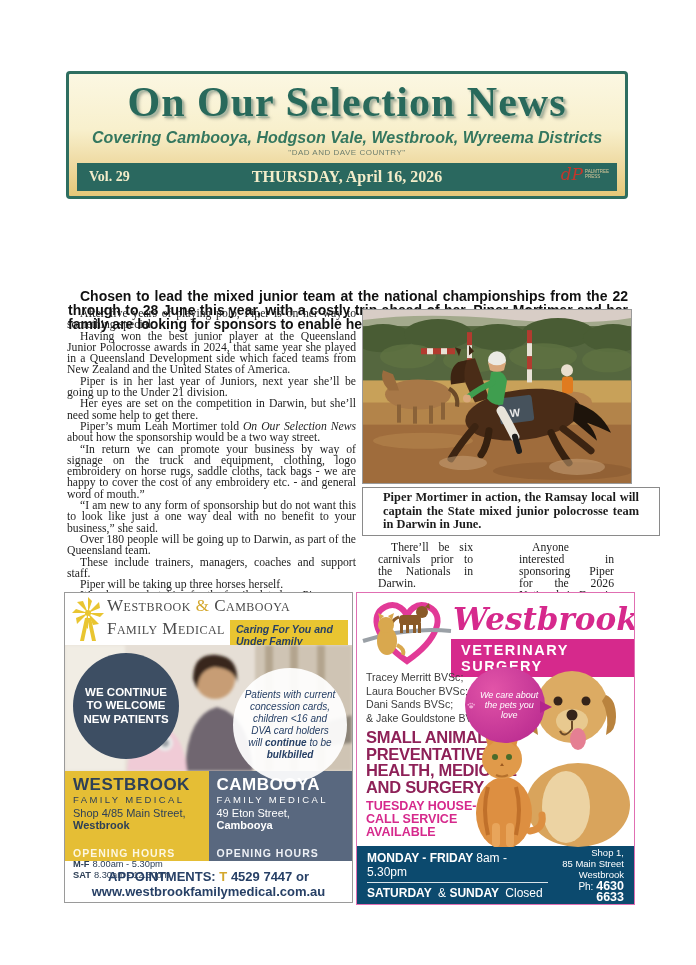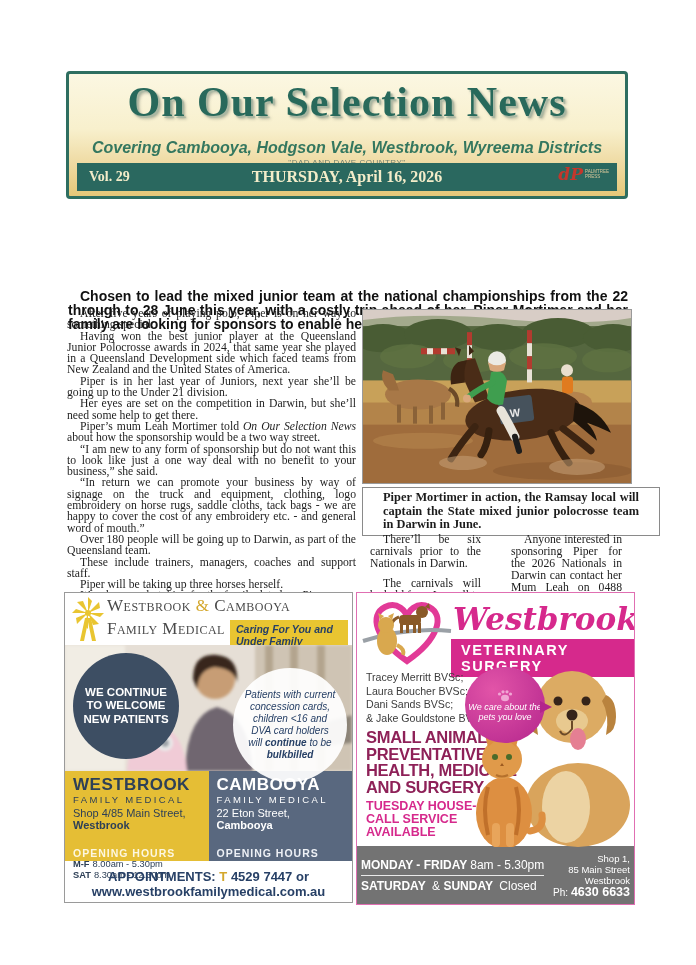--- a/index.html
+++ b/index.html
@@ -6,50 +6,50 @@
   #page{position:relative;width:696px;height:965px;background:#fff;overflow:hidden;
         font-family:"Liberation Serif",serif;color:#1c1c1c;}
 
   
   .masthead{position:absolute;left:66px;top:71px;width:556px;height:122px;
     border:3px solid #2e6e60;border-radius:4px;
     background:linear-gradient(#fbf7e2 0%,#f8f0cd 45%,#eed9a0 75%,#e6c878 100%);}
   .mast-title{margin-top:6px;text-align:center;font-weight:bold;font-size:42px;line-height:44px;
     color:#28695b;letter-spacing:1px;text-shadow:2px 2px 1px #a9b7a2,3px 3px 3px rgba(60,70,60,.35);}
   .mast-sub{text-align:center;font-family:"Liberation Sans",sans-serif;font-style:italic;
-    font-size:16px;font-weight:bold;color:#34775f;margin-top:15px;}
+    font-size:16px;font-weight:bold;color:#34775f;margin-top:5px;}
   .mast-tag{text-align:center;font-family:"Liberation Sans",sans-serif;font-size:8px;
     color:#6e7f6e;letter-spacing:.5px;margin-top:1px;}
   .datebar{position:absolute;left:8px;right:8px;bottom:5px;height:28px;background:#2a685f;
     display:flex;align-items:center;color:#f3ecc9;}
   .datebar .vol{font-weight:bold;font-size:14px;margin-left:12px;}
   .datebar .ddate{position:absolute;left:0;right:0;text-align:center;font-weight:bold;font-size:16px;}
   .pub{position:absolute;right:6px;top:3px;display:flex;align-items:center;gap:2px;}
-  .pub-mono{font-family:"DejaVu Serif",serif;font-style:italic;font-weight:bold;
+  .pub-mono{font-family:"DejaVu Serif",serif;font-style:italic;font-weight:normal;
     font-size:17px;color:#c2372c;line-height:1;}
   .pub-name{font-family:"Liberation Sans",sans-serif;font-size:4.5px;color:#d9c79a;width:26px;line-height:1.1;}
 
   
   .headline{position:absolute;left:0;top:199px;width:100%;text-align:center;
     font-family:"Liberation Sans",sans-serif;font-weight:bold;color:#0c0c0c;
     font-size:41px;line-height:34px;letter-spacing:-2px;}
   .standfirst{position:absolute;left:68px;top:275px;width:560px;
     font-family:"Liberation Sans",sans-serif;font-weight:bold;font-size:14px;line-height:14px;
     color:#111;text-align:justify;text-indent:12px;}
 
   
   .colL{position:absolute;left:67px;top:308px;width:289px;font-size:11.7px;line-height:11.3px;
     text-align:justify;color:#1e1e1e;}
   .colL p{margin:0;text-indent:13px;}
   .photo{position:absolute;left:362px;top:309px;width:268px;height:173px;border:1px solid #9a9a9a;}
   .caption{position:absolute;left:362px;top:487px;width:256px;border:1px solid #8a8a8a;
     padding:3px 20px;font-weight:bold;font-size:12.4px;line-height:13.6px;text-align:justify;}
   .follow{position:absolute;left:362px;top:526px;width:268px;display:flex;gap:14px;}
   .follow .fc{flex:1;font-size:11.7px;line-height:11.9px;text-align:justify;}
-  .follow p{margin:8px;text-indent:13px;font-family:Liberation Serif, serif;}
+  .follow p{margin:16px;text-indent:13px;font-family:Liberation Serif, serif;}
 
   
   .medad{position:absolute;left:64px;top:592px;width:287px;height:309px;border:1px solid #9a9a9a;
     background:#fff;font-family:"Liberation Sans",sans-serif;}
   .med-head{position:relative;height:52px;}
   .med-brand{position:absolute;left:42px;top:1px;font-family:"Liberation Serif",serif;
     font-variant:small-caps;font-size:17px;line-height:23px;color:#4a4a4a;letter-spacing:.5px;}
   .med-brand .amp{color:#d4a72c;}
   .med-tagbox{position:absolute;right:4px;top:27px;width:106px;background:#e9c531;
     padding:3px 6px;font-style:italic;font-weight:bold;font-size:10.5px;line-height:12px;color:#274066;}
@@ -80,30 +80,30 @@
   
   .vetad{position:absolute;left:356px;top:592px;width:277px;height:311px;border:1px solid #e06fb2;
     background:#fff;font-family:"Liberation Sans",sans-serif;overflow:hidden;}
   .vet-script{position:absolute;left:96px;top:8px;font-family:"DejaVu Serif",serif;
     font-style:italic;font-weight:bold;font-size:31px;color:#d6298c;}
   .vet-banner{position:absolute;left:94px;top:46px;background:#d6298c;color:#fff;
     font-weight:bold;font-size:14.5px;letter-spacing:1.5px;padding:3px 10px;}
   .vet-list{position:absolute;left:9px;top:78px;font-size:10.6px;line-height:13.5px;color:#3c3c3c;}
   .bubble{position:absolute;left:108px;top:74px;width:80px;height:76px;border-radius:50%;
     background:radial-gradient(circle at 35% 30%,#e254a8,#b3258c);color:#fff;z-index:4;
-    display:flex;flex-direction:column;align-items:center;justify-content:center;text-align:center;
+    display:flex;flex-direction:row;align-items:center;justify-content:center;text-align:center;
     font-style:italic;font-size:9px;line-height:10px;padding:2px;box-sizing:border-box;}
   .bubble:after{content:"";position:absolute;right:-7px;top:34px;border-left:12px solid #b3258c;
     border-top:6px solid transparent;border-bottom:6px solid transparent;}
   .vet-services{position:absolute;left:9px;top:136px;width:156px;font-weight:bold;font-size:16.5px;
     line-height:16.5px;color:#8e2158;letter-spacing:-.3px;}
   .vet-house{position:absolute;left:9px;top:207px;width:140px;font-weight:bold;font-size:12.5px;
     line-height:13px;color:#d6298c;}
-  .vet-bar{position:absolute;left:0;bottom:0;width:277px;height:58px;background:#737373;color:#fff;
-    display:flex;justify-content:space-between;align-items:center;padding:0 4px;box-sizing:border-box;}
+  .vet-bar{position:absolute;left:0;bottom:0;width:277px;height:58px;background:#0c4a6e;color:#fff;
+    display:flex;justify-content:space-between;align-items:center;padding:0 10px;box-sizing:border-box;}
   .vet-hours{font-size:12px;}
   .vet-hours .l1{border-bottom:1px solid rgba(255,255,255,.85);padding-bottom:3px;margin-bottom:3px;}
   .vet-hours b{margin-right:3px;}
   .vet-addr{text-align:right;font-size:9.5px;line-height:11px;}
   .vet-addr .ph{font-size:10px;margin-top:1px;}
   .vet-addr .ph b{font-size:12.5px;}
   .petpic{position:absolute;right:0;top:62px;width:168px;height:192px;z-index:2;}
 </style>
 </head>
 <body>
@@ -125,22 +125,22 @@
   </div>
 
   <p class="standfirst">Chosen to lead the mixed junior team at the national championships from the 22 through to 28 June this year, with a costly trip ahead of her, Piper Mortimer and her family are looking for sponsors to enable her to get there.</p>
 
   <div class="colL">
     <p>After five years of playing polo, Piper is on her way to something special.</p>
     <p>Having won the best junior player at the Queensland Junior Polocrosse awards in 2024, that same year she played in a Queensland Development side which faced teams from New Zealand and the United States of America.</p>
     <p>Piper is in her last year of Juniors, next year she’ll be going up to the Under 21 division.</p>
     <p>Her eyes are set on the competition in Darwin, but she’ll need some help to get there.</p>
     <p><span>Piper’s mum Leah Mortimer told </span><i>On Our Selection News</i><span> about how the sponsorship would be a two way street.</span></p>
+    <p>“In return we can promote your business by way of signage on the truck and equipment, clothing, logo embroidery on horse rugs, saddle cloths, tack bags - we are happy to cover the cost of any embroidery etc. - and general word of mouth.”</p>
     <p>“I am new to any form of sponsorship but do not want this to look like just a one way deal with no benefit to your business,” she said.</p>
-    <p>“In return we can promote your business by way of signage on the truck and equipment, clothing, logo embroidery on horse rugs, saddle cloths, tack bags - we are happy to cover the cost of any embroidery etc. - and general word of mouth.”</p>
     <p>Over 180 people will be going up to Darwin, as part of the Queensland team.</p>
     <p>These include trainers, managers, coaches and support staff.</p>
     <p>Piper will be taking up three horses herself.</p>
     <p>It’s a huge undertaking for the family, let alone Piper.</p>
   </div>
 
   <svg class="photo" viewBox="0 0 268 172" preserveAspectRatio="none">
     <rect x="0" y="0" width="268" height="20" fill="#d8cdc6"></rect>
     <path d="M0,10 Q60,2 140,9 T268,8 L268,30 L0,30 Z" fill="#a3a98c"></path>
     <rect x="0" y="16" width="268" height="56" fill="#55673f"></rect>
@@ -294,21 +294,21 @@
           <b>Westbrook</b>
         </div>
         <div class="ohl">OPENING HOURS</div>
         <div class="hrow"><b>M-F</b><span>8.00am - 5.30pm</span></div>
         <div class="hrow"><b>SAT</b><span>8.30am - 12.30pm</span></div>
       </div>
       <div class="panel slate">
         <h3>CAMBOOYA</h3>
         <div class="ptype">FAMILY MEDICAL</div>
         <div class="addr">
-          <div>22 Eton Street,</div>
+          <div>49 Eton Street,</div>
           <b>Cambooya</b>
         </div>
         <div class="ohl">OPENING HOURS</div>
         <div class="hrow"><b>M-F</b><span>8.00am - 5.00pm</span></div>
       </div>
     </div>
 
     <div class="med-foot">
       <div><span>APPOINTMENTS:</span> <span class="gold">T</span> <span>4529 7447</span> <span>or</span></div>
       <div><a href="#">www.westbrookfamilymedical.com.au</a></div>

